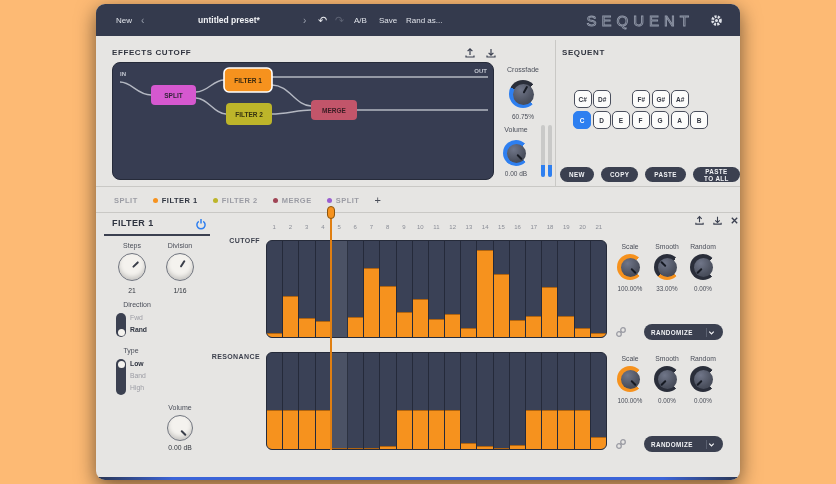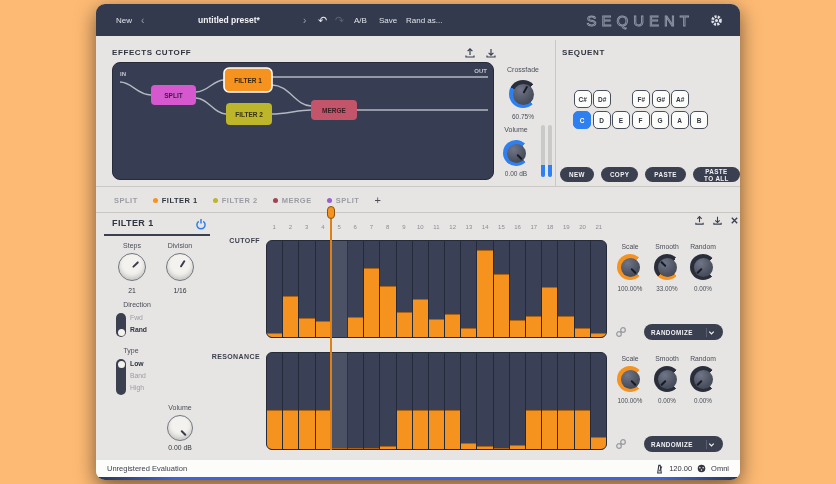--- a/index.html
+++ b/index.html
@@ -513,32 +513,15 @@
   <div class="rnd-pill" style="left:548px;top:432px;">
     <span>RANDOMIZE</span>
     <span style="display:flex;align-items:center;">
           <span class="sep"></span>
     <svg width="9" height="9" viewBox="0 0 10 10" fill="none" stroke="#f1f2f5" stroke-width="1.4">
             <path d="M2.5,4 L5,6.5 L7.5,4"></path>
           </svg>
         </span>
   </div>
 
-  <div class="footer">
-    <span class="lft">Unregistered Evaluation</span>
-    <span class="rgt">
-      <svg width="9" height="10" viewBox="0 0 10 11" fill="none" stroke="#33373f" stroke-width="1.2">
-            <path d="M3,10 L4.2,1.5 H5.8 L7,10 Z"></path>
-            <line x1="5" y1="8" x2="7.6" y2="2.6"></line>
-          </svg>
-      <span>120.00</span>
-      <svg width="9" height="9" viewBox="0 0 10 10">
-            <circle cx="5" cy="5" r="4.2" fill="#33373f"></circle>
-            <circle cx="3.2" cy="4.2" r="0.8" fill="#fff"></circle>
-            <circle cx="5" cy="6.6" r="0.8" fill="#fff"></circle>
-            <circle cx="6.8" cy="4.2" r="0.8" fill="#fff"></circle>
-          </svg>
-      <span>Omni</span>
-    </span>
-  </div>
   <div class="accent"></div>
  </div>
 </div>
 
 </body></html>

